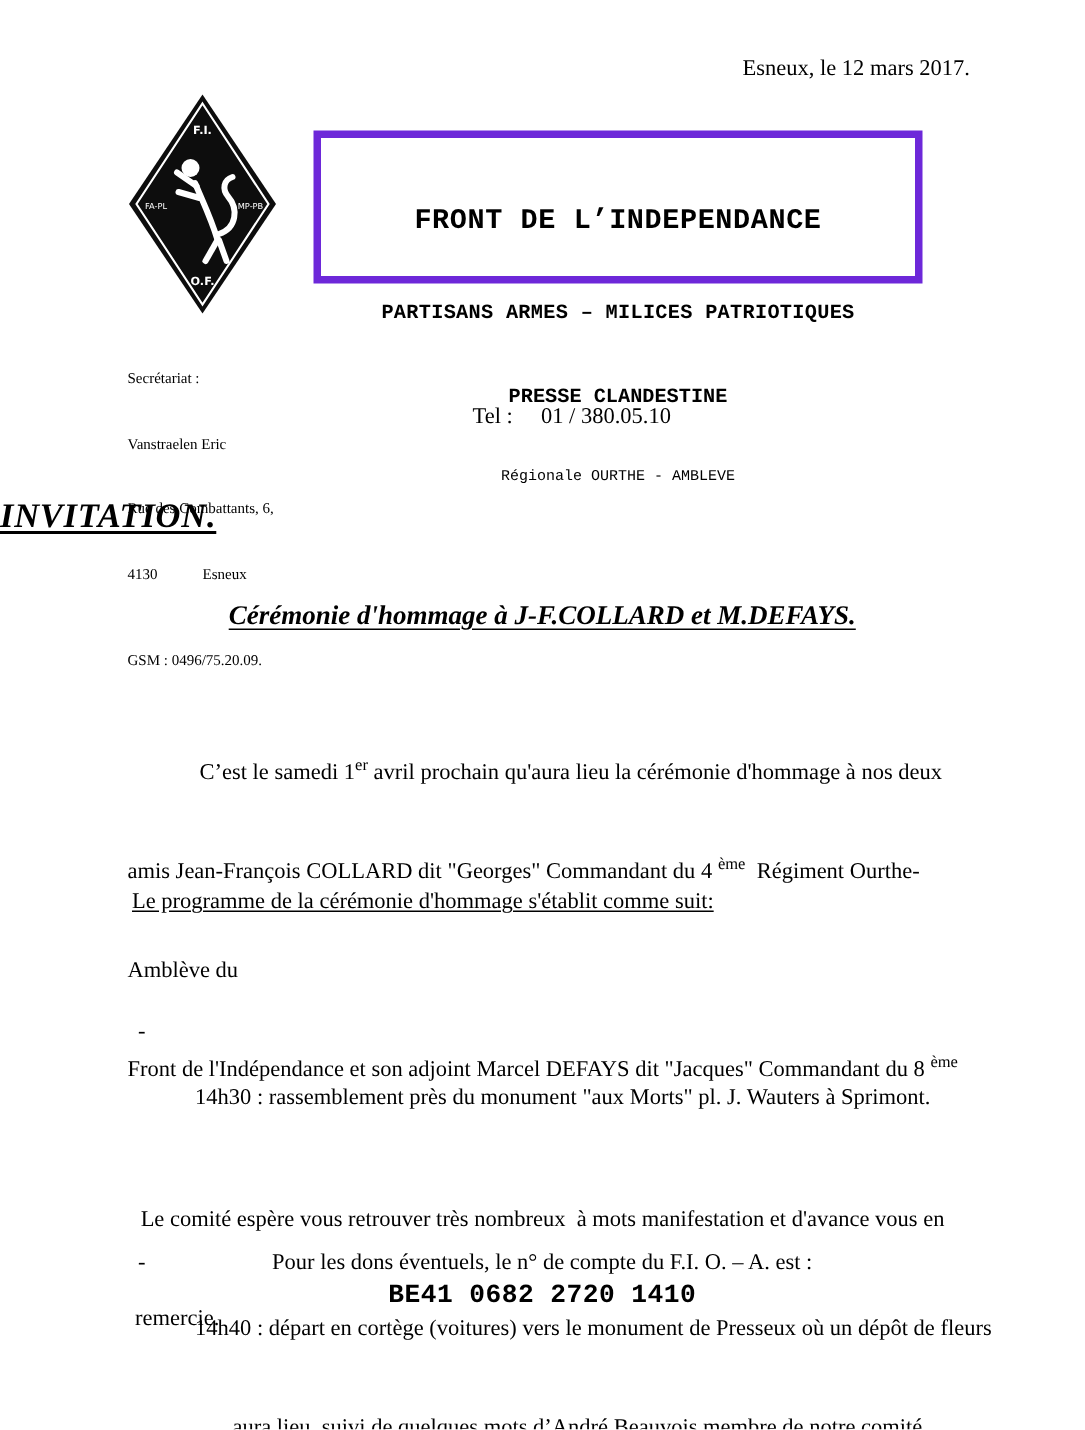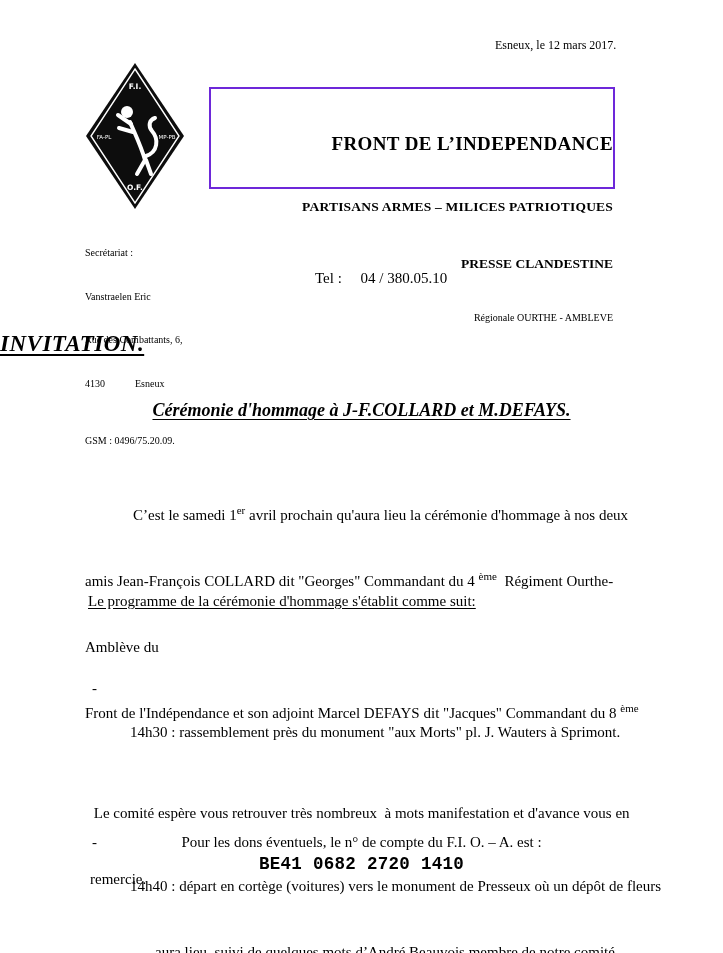--- a/index.html
+++ b/index.html
@@ -8,32 +8,33 @@
     position:relative;
     width:723px; height:953px;
     background:#ffffff;
     color:#000;
     font-family:"Liberation Serif", serif;
     overflow:hidden;
   }
   .page * { white-space:pre-wrap; }
   .abs { position:absolute; }
 
-  .date-line { left:495px; top:38px; font-size:12px; }
+  .date-line { left:495px; top:38px; font-size:15px; }
 
   .logo { left:85px; top:62px; }
   .logo-txt { fill:#ffffff; font-family:"DejaVu Sans", sans-serif; text-anchor:middle; }
   .logo-txt.big { font-size:7.5px; font-weight:bold; }
   .logo-txt.small { font-size:5.5px; }
 
   .letterhead {
     left:209px; top:87px; width:406px; height:102px;
-    border:2px solid #6d28d9;
-    text-align:right;
+    border:5px solid #6d28d9;
+    text-align:center;
     padding-top:8px;
+    font-family:Liberation Mono, monospace;
   }
   .lh1 { font-size:19px; font-weight:bold; letter-spacing:0.4px; }
   .lh2 { font-size:13.5px; font-weight:bold; margin-top:8px; letter-spacing:0.2px; }
   .lh3 { font-size:13.5px; font-weight:bold; margin-top:5px; }
   .lh4 { font-size:10px; margin-top:4px; }
 
   .secretariat { left:85px; top:217px; font-size:10px; line-height:14.5px; }
   .secretariat .gsm { margin-top:14px; }
 
   .tel-line { left:315px; top:270px; font-size:15px; }
@@ -111,21 +112,21 @@
   </div>
 
   <div class="abs secretariat">
     <div>Secrétariat :</div>
     <div>Vanstraelen Eric</div>
     <div>Rue des Combattants, 6,</div>
     <div>4130            Esneux</div>
     <div class="gsm">GSM : 0496/75.20.09.</div>
   </div>
 
-  <div class="abs tel-line">Tel :     04 / 380.05.10</div>
+  <div class="abs tel-line">Tel :     01 / 380.05.10</div>
 
   <div class="abs invitation-title">INVITATION.</div>
 
   <div class="abs ceremony-title">Cérémonie d'hommage à J-F.COLLARD et M.DEFAYS.</div>
 
   <div class="abs body-par">
     <div class="first">C’est le samedi 1<sup>er</sup> avril prochain qu'aura lieu la cérémonie d'hommage à nos deux</div>
     <div>amis Jean-François COLLARD dit "Georges" Commandant du 4 <sup>ème</sup>  Régiment Ourthe-</div>
     <div>Amblève du</div>
     <div>Front de l'Indépendance et son adjoint Marcel DEFAYS dit "Jacques" Commandant du 8 <sup>ème</sup></div>

